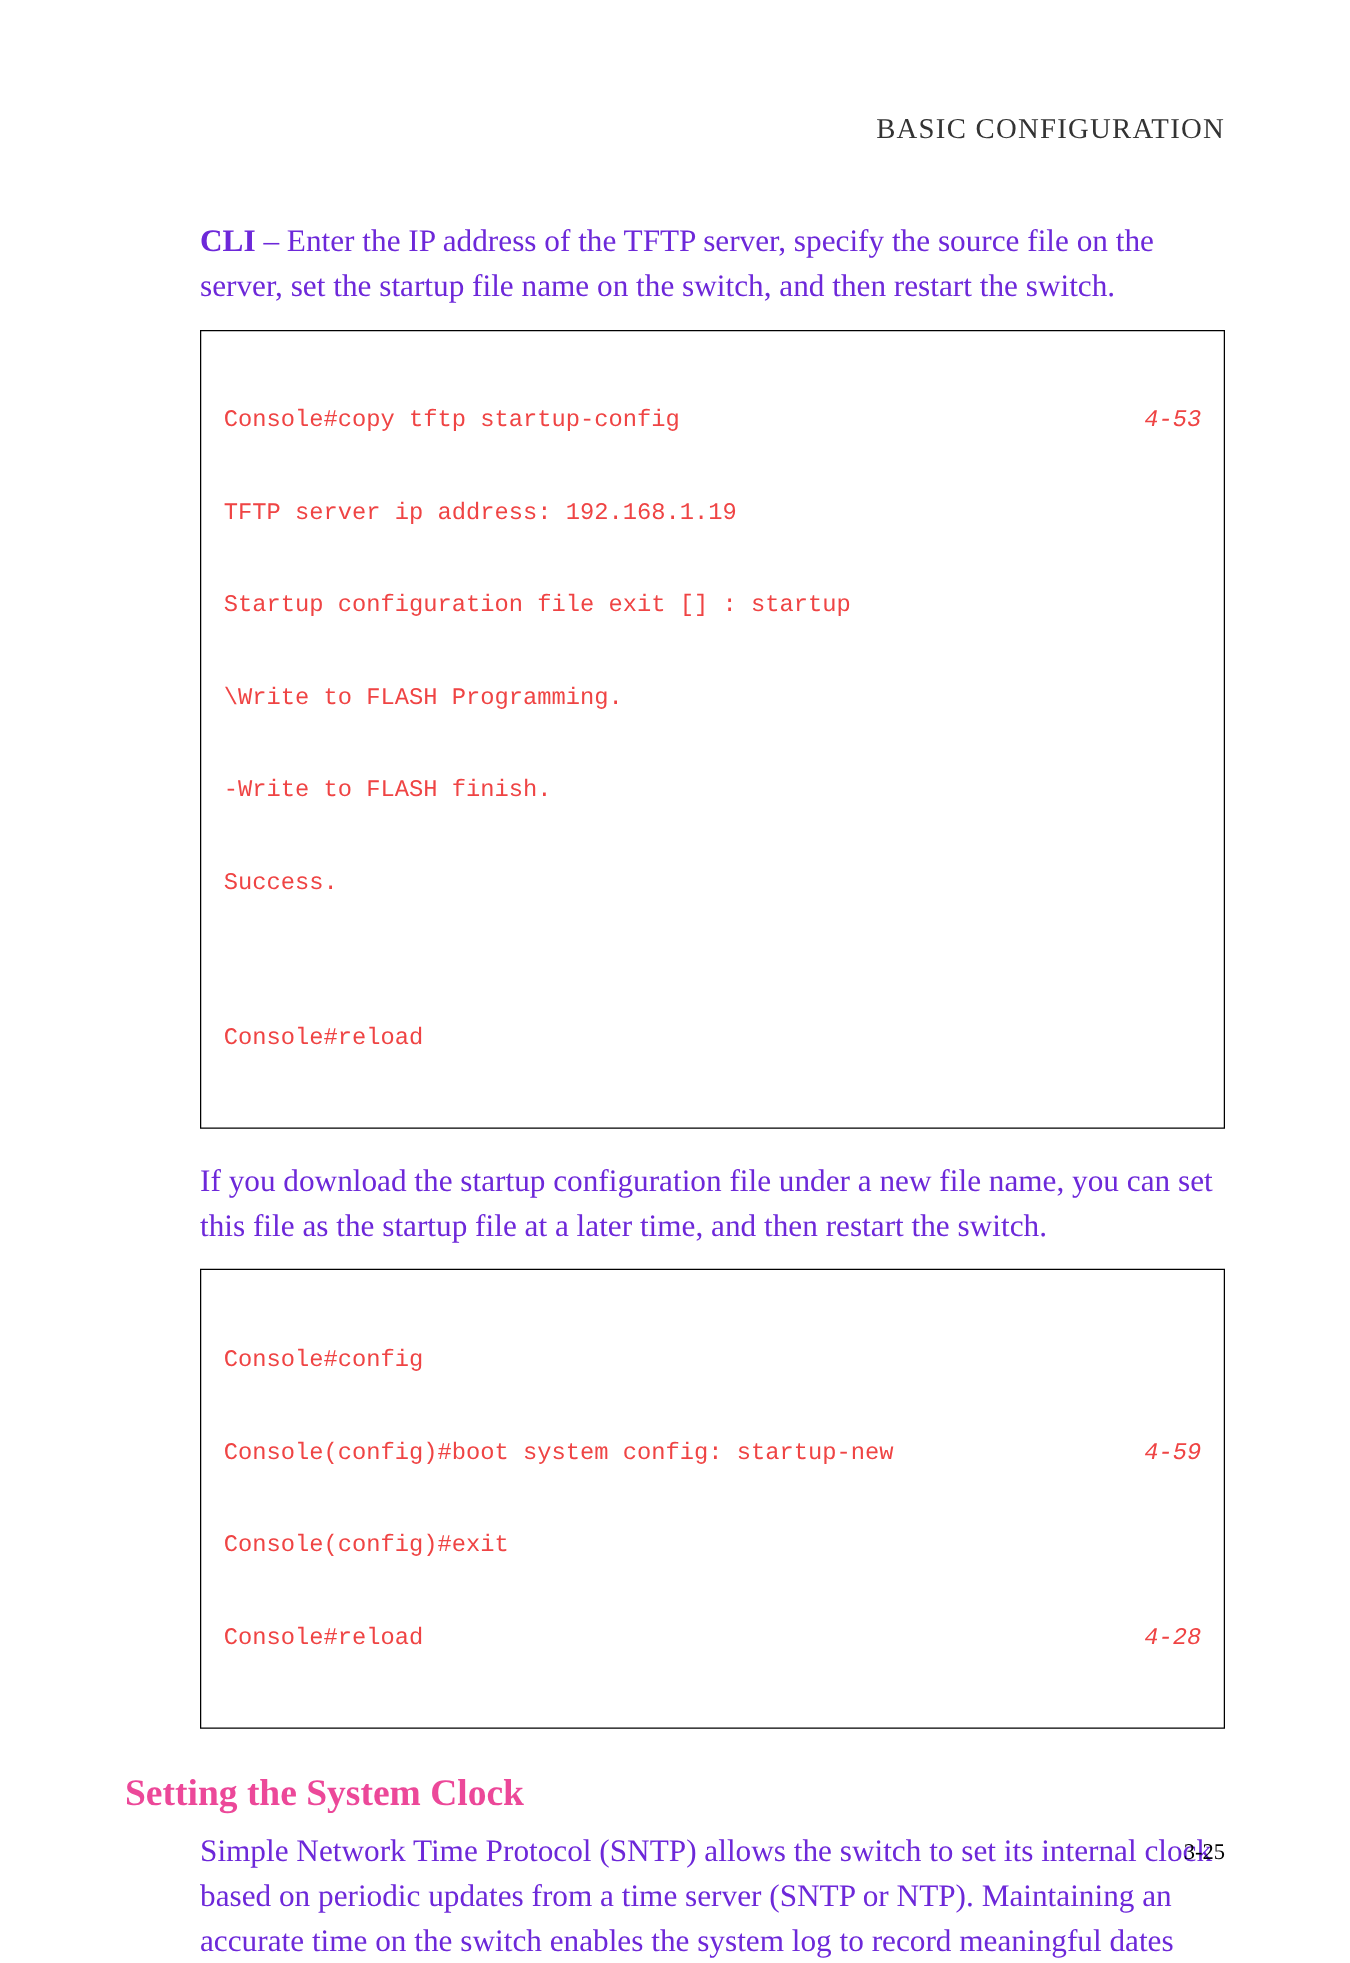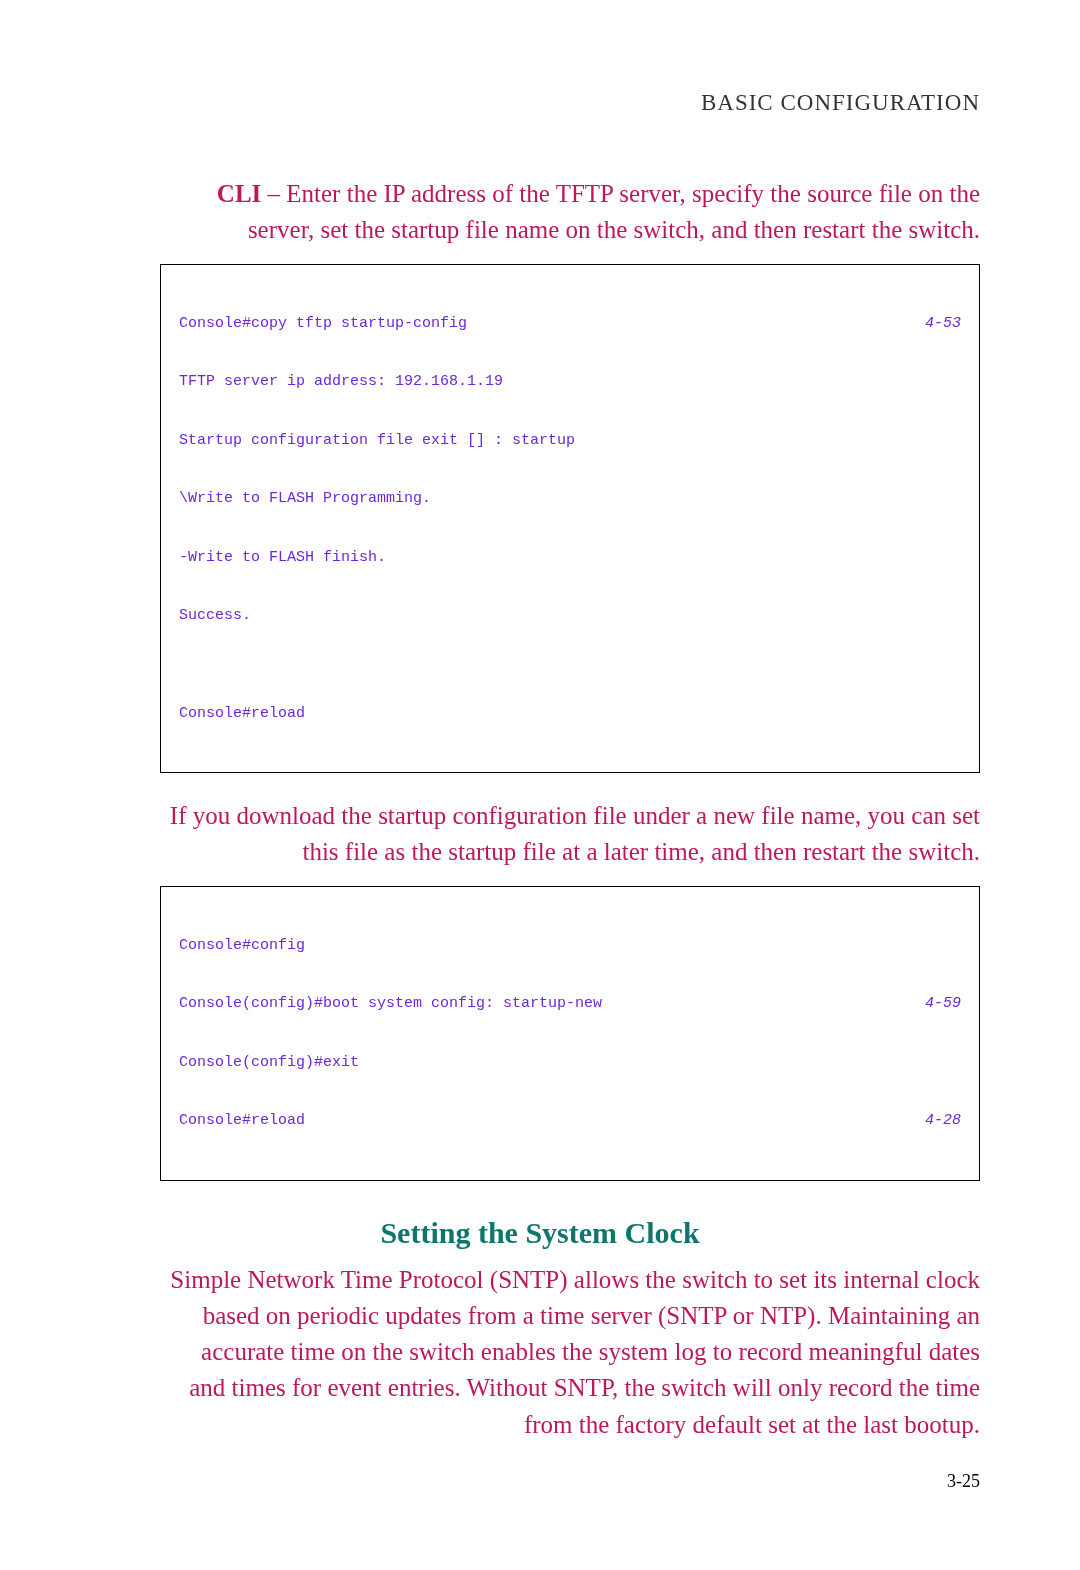--- a/index.html
+++ b/index.html
@@ -22,57 +22,55 @@
       text-align: right;
       font-size: 23px;
       letter-spacing: 1px;
       color: #333;
       margin-bottom: 60px;
       font-family: Garamond, Georgia, serif;
     }
     .body-text {
       font-size: 25px;
       line-height: 1.45;
-      color: #be185d;
+      color: #6d28d9;
       margin-left: 60px;
       margin-bottom: 15px;
       font-family: Garamond, Georgia, 'Times New Roman', serif;
-      text-align: right;
     }
     .body-text .bold {
       font-weight: bold;
     }
     .code-block {
       border: 1px solid #000;
       margin-left: 60px;
       padding: 10px 18px;
       font-family: 'Courier New', Courier, monospace;
-      font-size: 15px;
+      font-size: 19px;
       line-height: 1.3;
-      color: #6d28d9;
+      color: #ef4444;
       margin-top: 10px;
       margin-bottom: 25px;
       position: relative;
       white-space: pre;
     }
     .code-line {
       display: flex;
       justify-content: space-between;
     }
     .code-ref {
       font-style: italic;
     }
     .section-heading {
       font-size: 30px;
       font-weight: bold;
       margin-top: 35px;
       margin-bottom: 12px;
-      color: #0f766e;
+      color: #ec4899;
       font-family: Garamond, Georgia, serif;
-      text-align: center;
     }
     .page-number {
       position: absolute;
       bottom: 78px;
       right: 100px;
       font-size: 18px;
       font-family: Garamond, Georgia, serif;
     }
   </style>
 </head>

